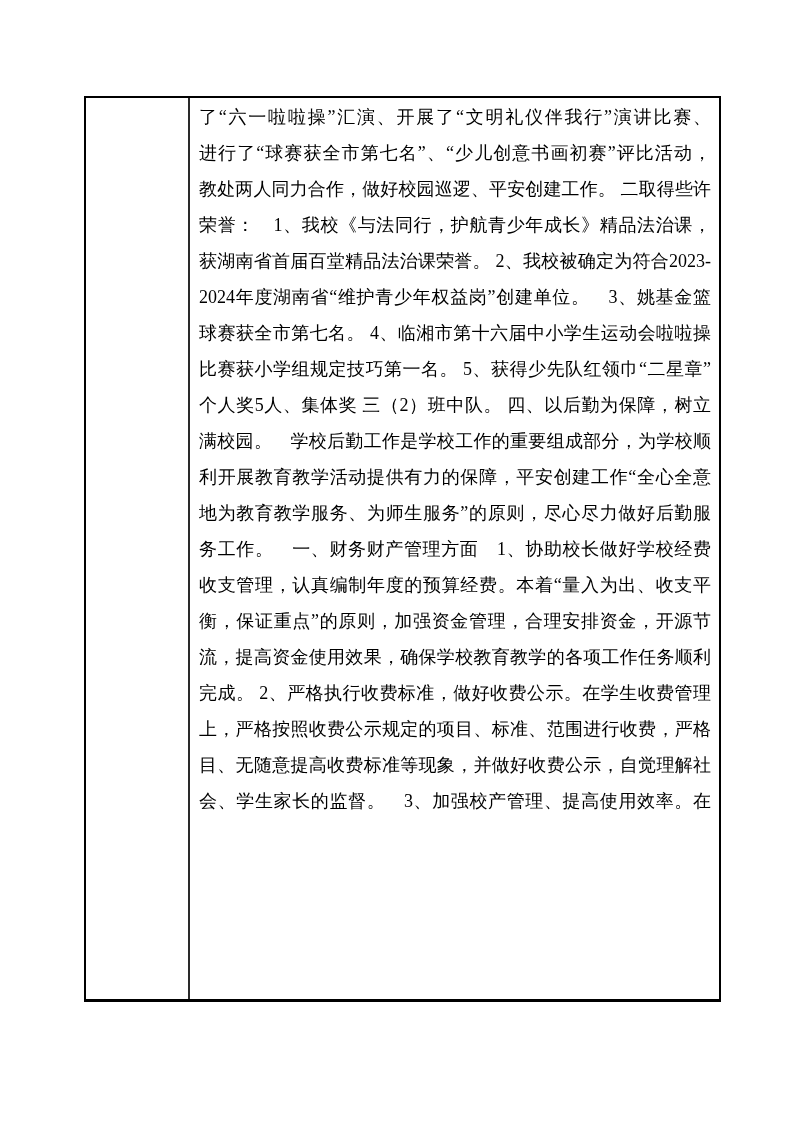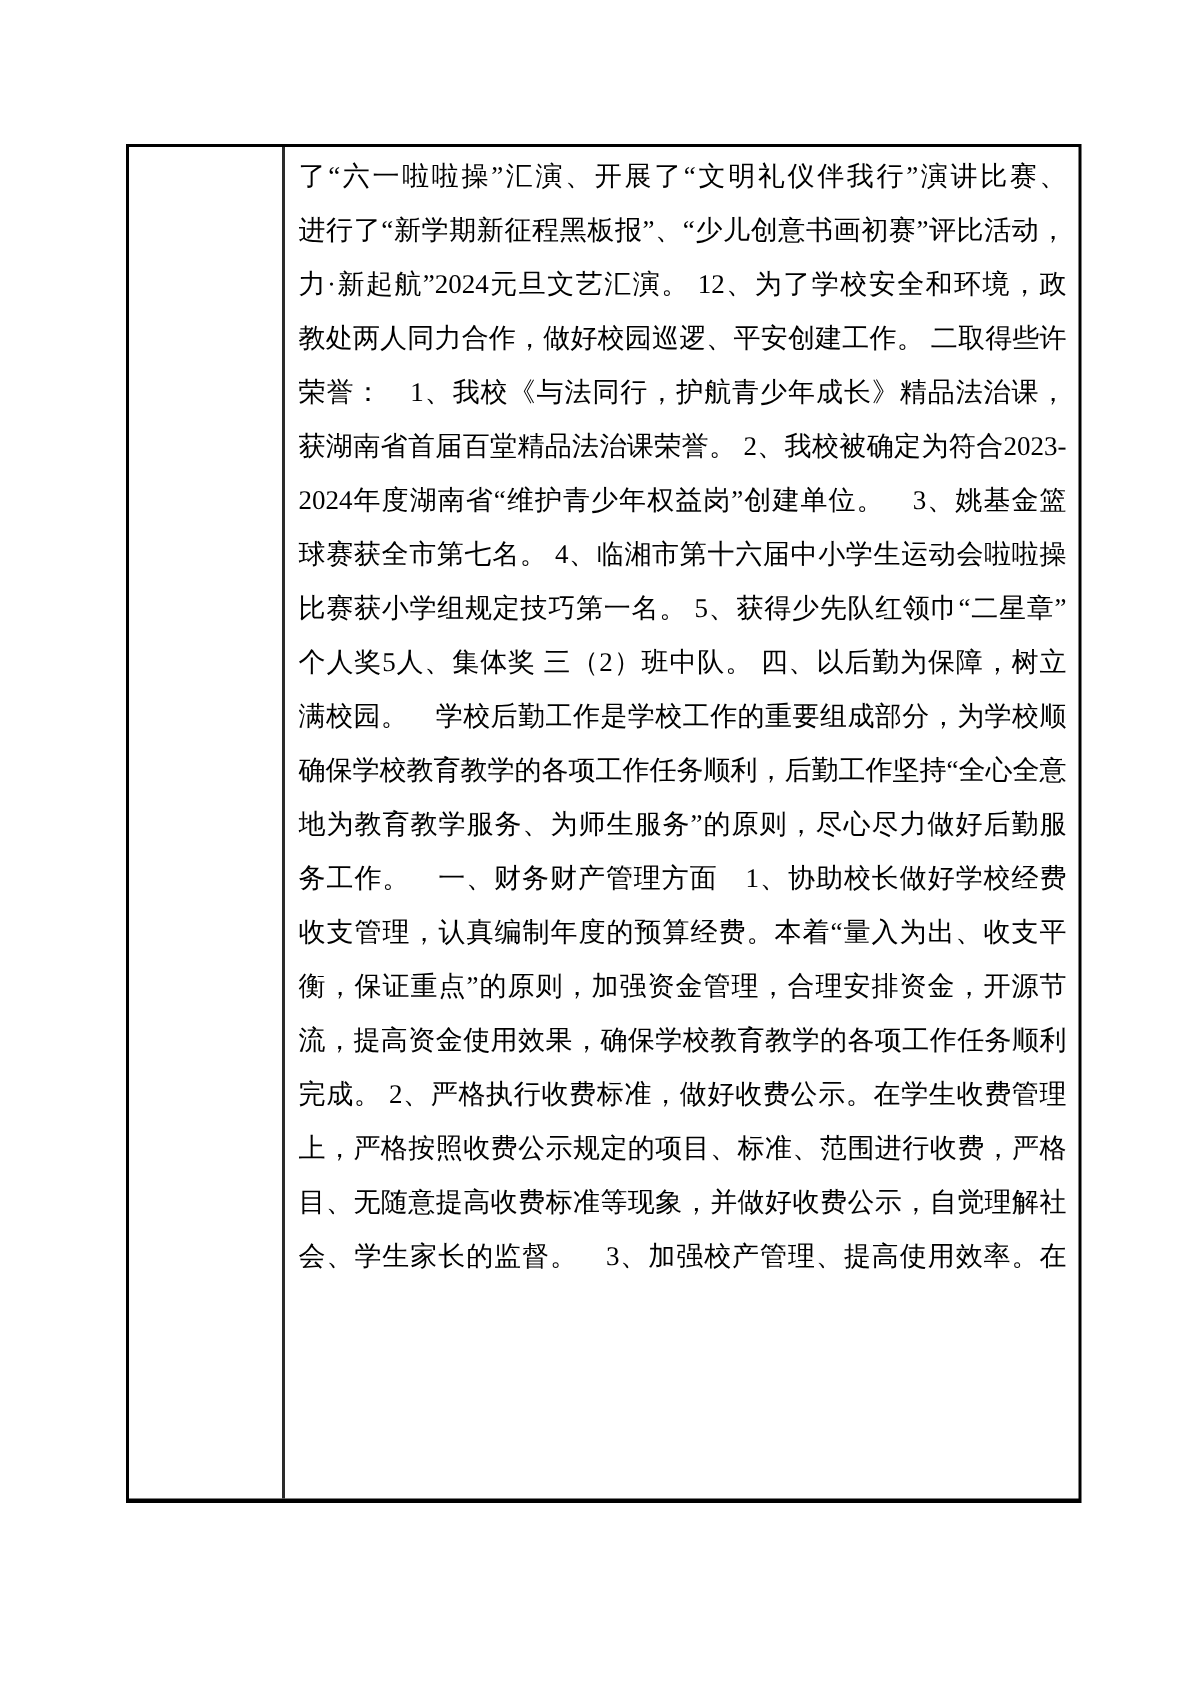--- a/index.html
+++ b/index.html
@@ -52,31 +52,30 @@
   }
 </style>
 </head>
 <body>
 
 <div class="page">
   <div class="doc-table">
     <div class="cell-left"></div>
     <div class="cell-right">
         <div class="tline">了“六一啦啦操”汇演、开展了“文明礼仪伴我行”演讲比赛、</div>
-        <div class="tline">进行了“新学期新征程黑板报”、“少儿创意书画初赛”评比活动，</div>
-        <div class="tline">力·新起航”2024元旦文艺汇演。 12、为了学校安全和环境，政</div>
+        <div class="tline">进行了“球赛获全市第七名”、“少儿创意书画初赛”评比活动，</div>
         <div class="tline">教处两人同力合作，做好校园巡逻、平安创建工作。 二取得些许</div>
         <div class="tline">荣誉：　1、我校《与法同行，护航青少年成长》精品法治课，荣</div>
         <div class="tline">获湖南省首届百堂精品法治课荣誉。 2、我校被确定为符合2023-</div>
         <div class="tline">2024年度湖南省“维护青少年权益岗”创建单位。　3、姚基金篮</div>
         <div class="tline">球赛获全市第七名。 4、临湘市第十六届中小学生运动会啦啦操</div>
         <div class="tline">比赛获小学组规定技巧第一名。 5、获得少先队红领巾“二星章”</div>
         <div class="tline">个人奖5人、集体奖 三（2）班中队。 四、以后勤为保障，树立</div>
         <div class="tline">满校园。　学校后勤工作是学校工作的重要组成部分，为学校顺</div>
-        <div class="tline">确保学校教育教学的各项工作任务顺利，后勤工作坚持“全心全意</div>
+        <div class="tline">利开展教育教学活动提供有力的保障，平安创建工作“全心全意</div>
         <div class="tline">地为教育教学服务、为师生服务”的原则，尽心尽力做好后勤服</div>
         <div class="tline">务工作。　一、财务财产管理方面　1、协助校长做好学校经费的</div>
         <div class="tline">收支管理，认真编制年度的预算经费。本着“量入为出、收支平</div>
         <div class="tline">衡，保证重点”的原则，加强资金管理，合理安排资金，开源节</div>
         <div class="tline">流，提高资金使用效果，确保学校教育教学的各项工作任务顺利</div>
         <div class="tline">完成。 2、严格执行收费标准，做好收费公示。在学生收费管理</div>
         <div class="tline">上，严格按照收费公示规定的项目、标准、范围进行收费，严格</div>
         <div class="tline">目、无随意提高收费标准等现象，并做好收费公示，自觉理解社</div>
         <div class="tline">会、学生家长的监督。　3、加强校产管理、提高使用效率。在财</div>
       </div>

